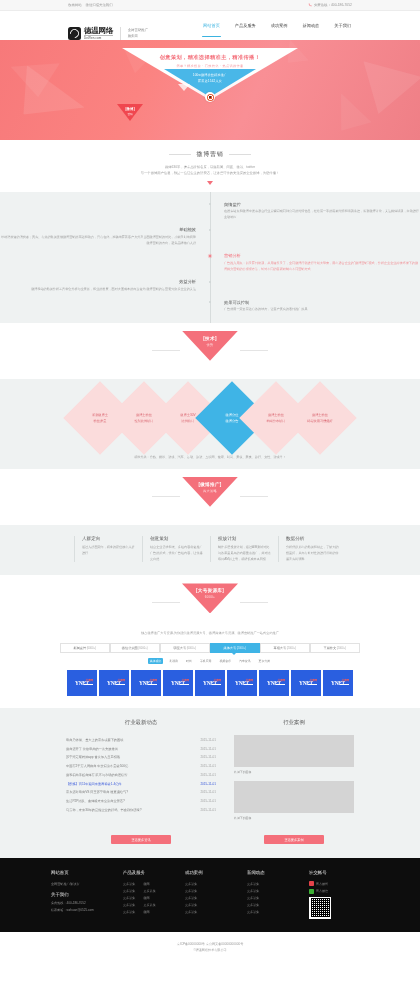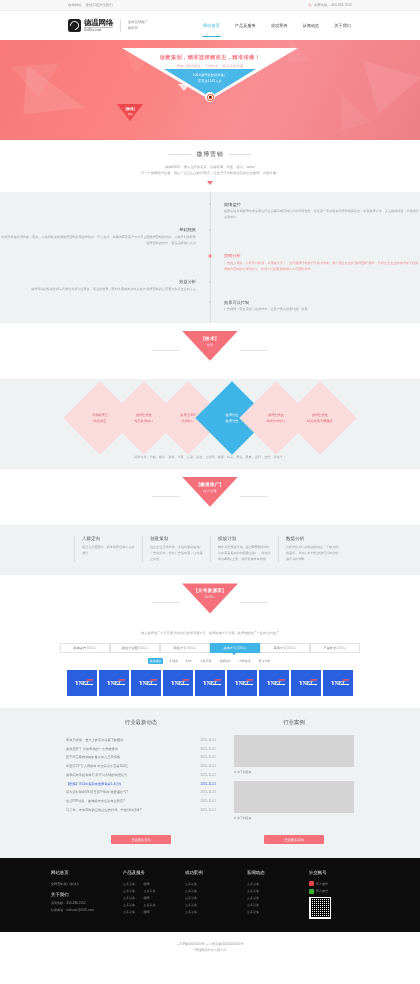--- a/index.html
+++ b/index.html
@@ -28,21 +28,21 @@
   .topbar-left span { margin-right: 3px; }
   .topbar-right { display: flex; align-items: center; gap: 2px; color: #999; }
   .phone-ico { width: 4px; height: 4px; display:inline-block; position: relative; }
   .phone-ico svg { display:block; }
 
   
   .header {
     height: 29px;
     background: #fff;
     display: flex;
-    align-items: center;
+    align-items: flex-end;
     padding: 0 68px;
     position: relative;
     gap: 32px;
   }
   .brand { display: flex; align-items: center; gap: 3px; }
   .logo-mark {
     width: 13px; height: 13px;
     background: #1d1d1d;
     border-radius: 2.5px;
     display: flex; align-items: center; justify-content: center;

